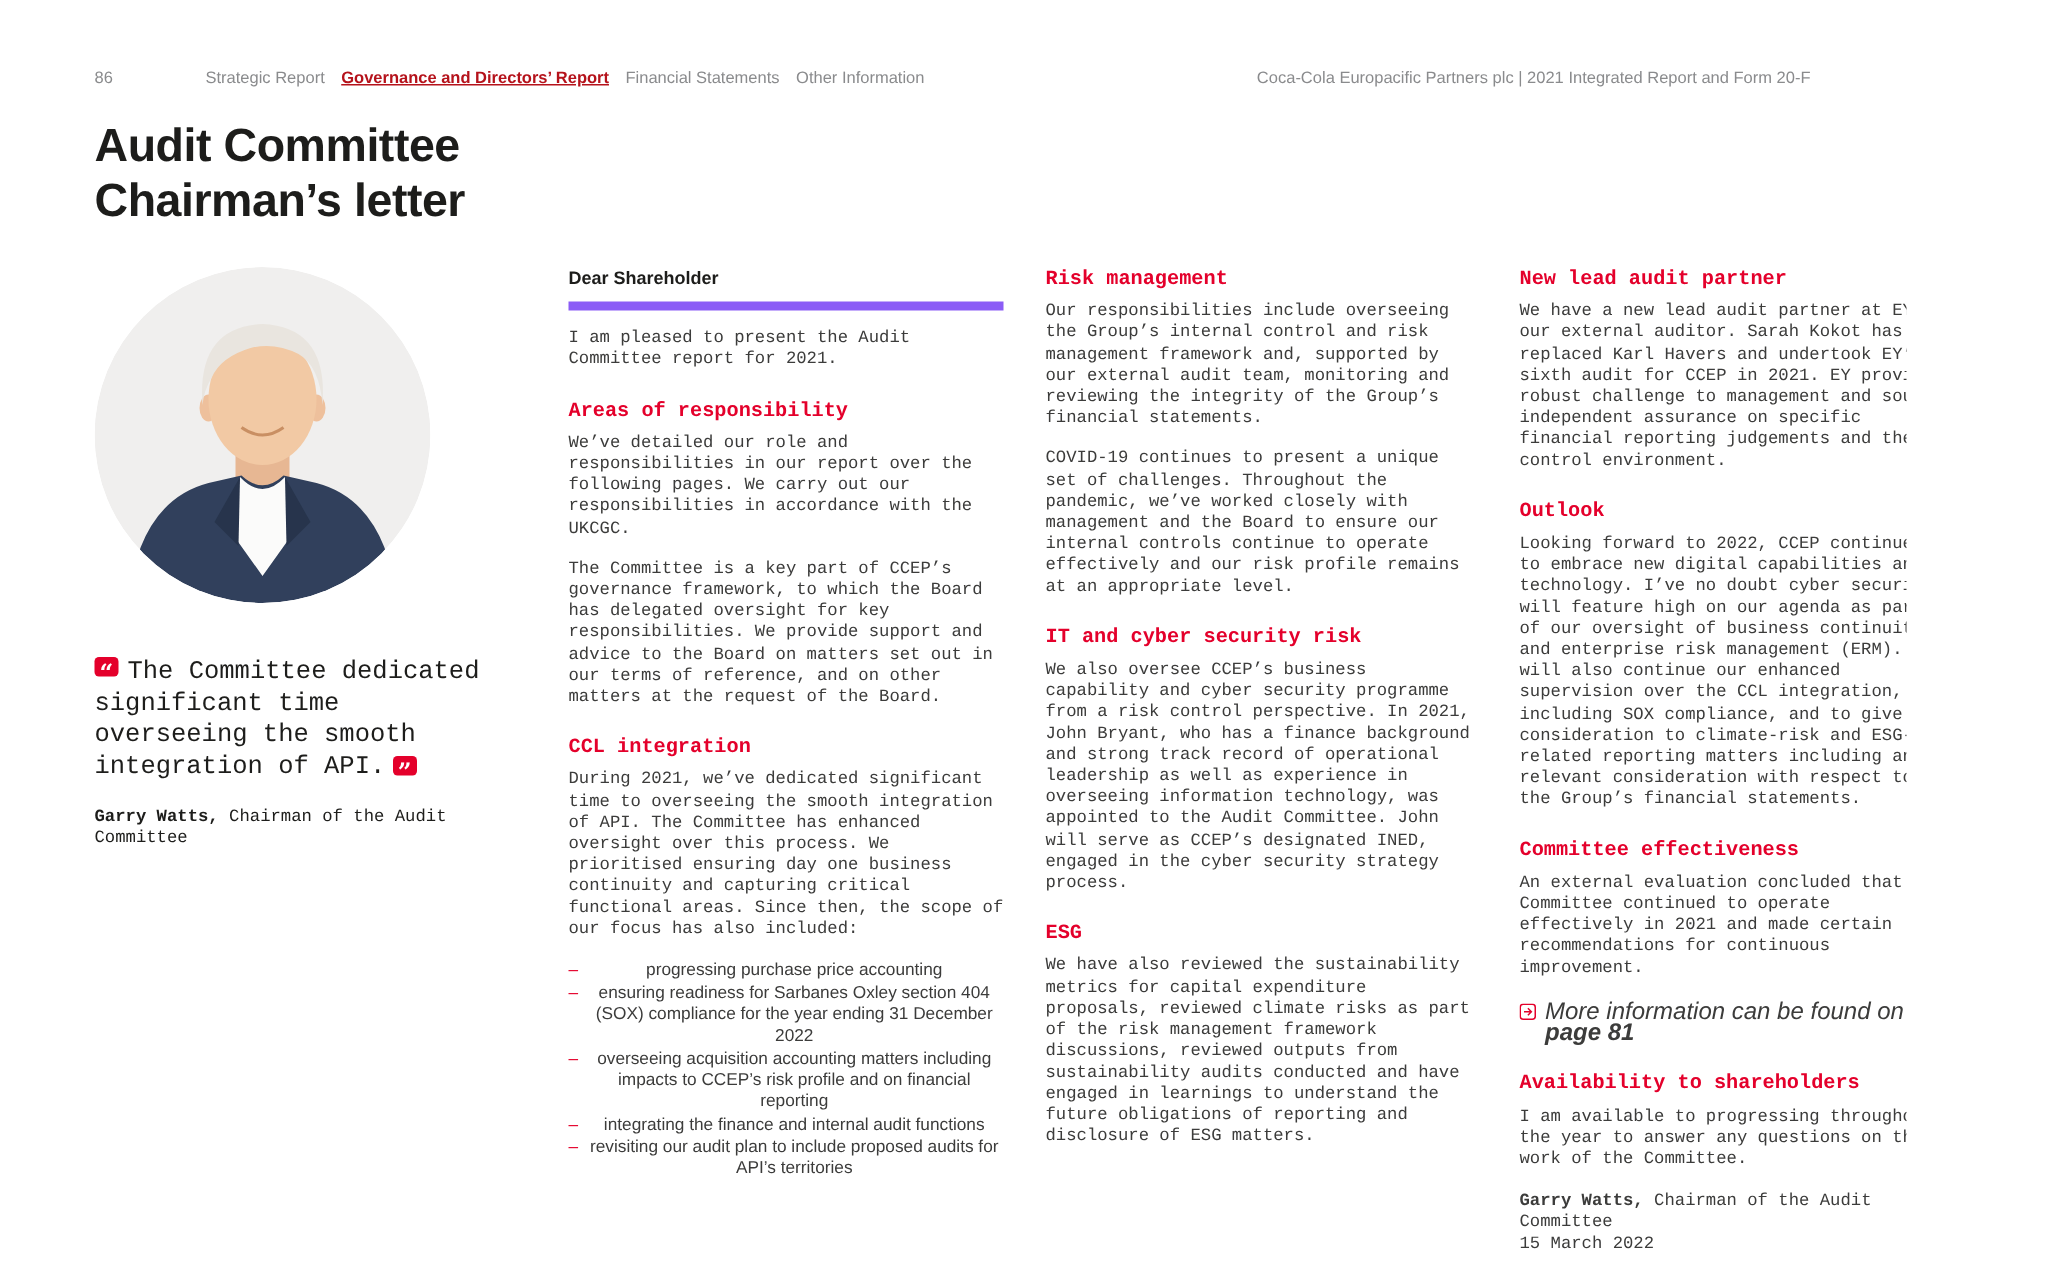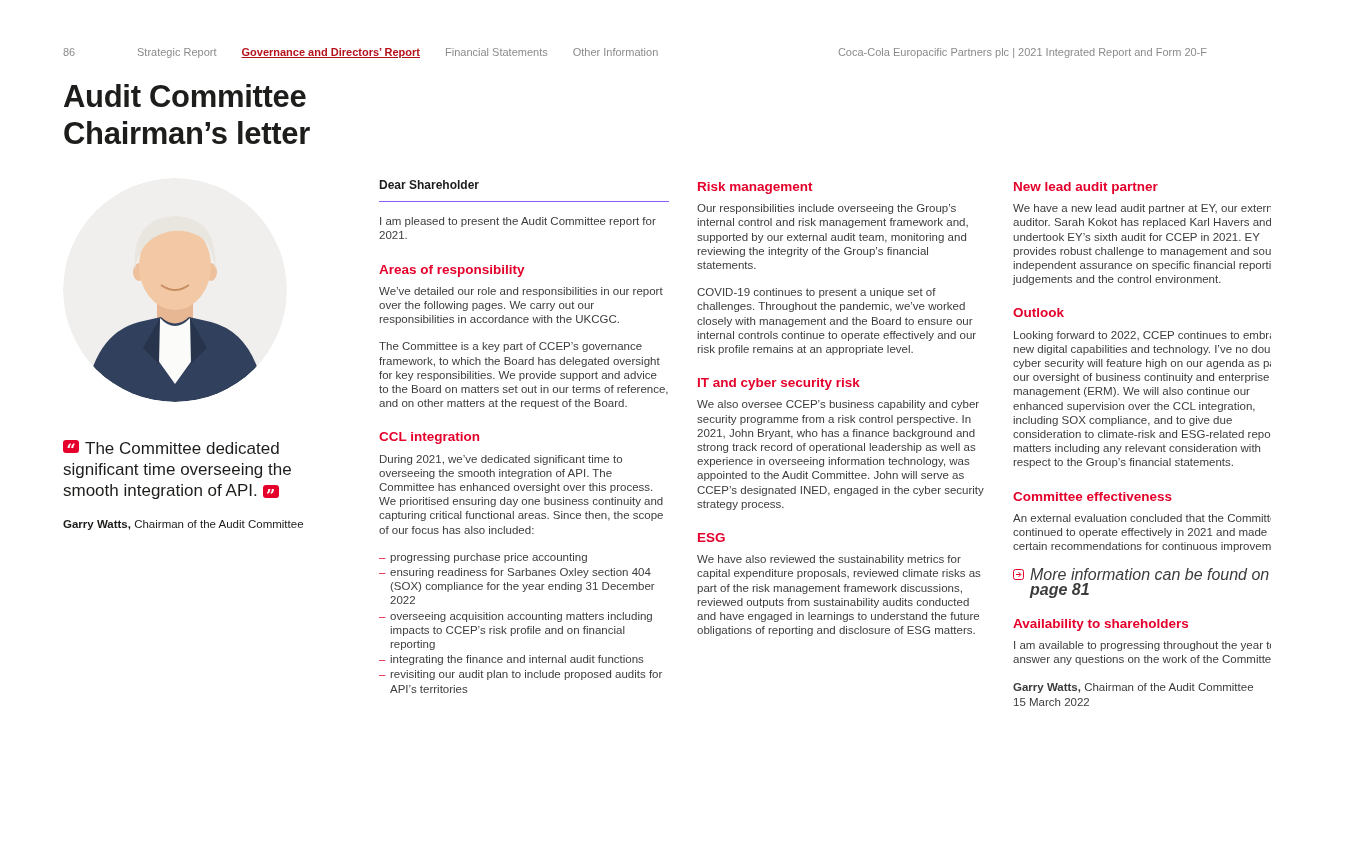--- a/index.html
+++ b/index.html
@@ -3,55 +3,55 @@
 <meta charset="utf-8">
 <style>
   * { margin:0; padding:0; box-sizing:border-box; }
   html,body { width:1365px; height:842px; background:#ffffff;
     font-family:"Liberation Sans","DejaVu Sans",sans-serif; color:#3c3c3b; }
   .page { position:relative; width:1271px; height:842px; padding:46px 64px 0 63px; overflow:hidden; }
 
   
   header { display:flex; align-items:baseline; font-size:11px; color:#8a8b8d; }
   .pagenum { width:74px; }
-  nav { display:flex; gap:25px; }
+  nav { display:flex; gap:11px; }
   .nav-item { color:#8a8b8d; text-decoration:none; cursor:pointer; white-space:nowrap; }
   .nav-item.active { color:#b5121b; font-weight:bold; text-decoration:underline; }
   .brand { margin-left:auto; color:#8a8b8d; white-space:nowrap; }
 
   
   h1 { margin-top:20px; font-size:31px; line-height:37px; color:#1d1d1b;
        font-weight:bold; letter-spacing:-0.3px; }
 
   
   .columns { display:grid; grid-template-columns:288px 290px 288px 288px;
              column-gap:28px; margin-top:26px; font-size:11.5px; line-height:14.2px; }
-  .col p { margin-bottom:13px; }
+  .col p { margin-bottom:13px;font-family:Liberation Mono, monospace; }
 
   
   .photo { width:224px; height:224px; border-radius:50%; overflow:hidden; display:block; }
   .quote { margin-top:36px; width:266px; font-size:17px; line-height:21px; color:#1d1d1b; }
   .qicon { display:inline-flex; align-items:center; justify-content:center;
            width:16px; height:13px; border-radius:3px; background:#e4002b; color:#fff;
            font-family:"DejaVu Serif",serif; font-weight:bold; font-size:16px; }
   .qicon.open { margin-right:6px; vertical-align:2px; }
   .qicon.close { margin-left:5px; vertical-align:-1px; }
   .qicon.open::after  { content:"\201C"; position:relative; top:4px; }
   .qicon.close::after { content:"\201D"; position:relative; top:4px; }
   .attribution { margin-top:16px; font-size:11.5px; color:#1d1d1b; }
   .b { font-weight:bold; }
 
   
   .salutation { font-size:12px; font-weight:bold; color:#1d1d1b;
-                padding-bottom:9px; border-bottom:1px solid #8b5cf6; margin-bottom:12px; }
-  .h-red { color:#e4002b; font-size:13.5px; font-weight:bold; margin:20px 0 7px; }
+                padding-bottom:9px; border-bottom:6px solid #8b5cf6; margin-bottom:12px; }
+  .h-red { color:#e4002b; font-size:13.5px; font-weight:bold; margin:20px 0 7px;font-family:Liberation Mono, monospace; }
   .col > .h-red:first-child { margin-top:2px; }
 
   .dash-list { list-style:none; margin:0 0 13px 0; }
-  .dash-list li { position:relative; padding-left:11px; margin-bottom:1px; }
+  .dash-list li { position:relative; padding-left:11px; margin-bottom:1px;text-align:center; }
   .dash-list li::before { content:"\2013"; color:#e4002b; position:absolute; left:0; }
 
   .more-info { display:flex; gap:6px; align-items:flex-start; font-size:16px;
                font-style:italic; margin:15px 0 8px; cursor:pointer; color:#3c3c3b; }
   .more-info svg { flex:0 0 auto; margin-top:1px; }
   .signoff { margin-top:14px; }
 </style>
 </head>
 <body>
 

